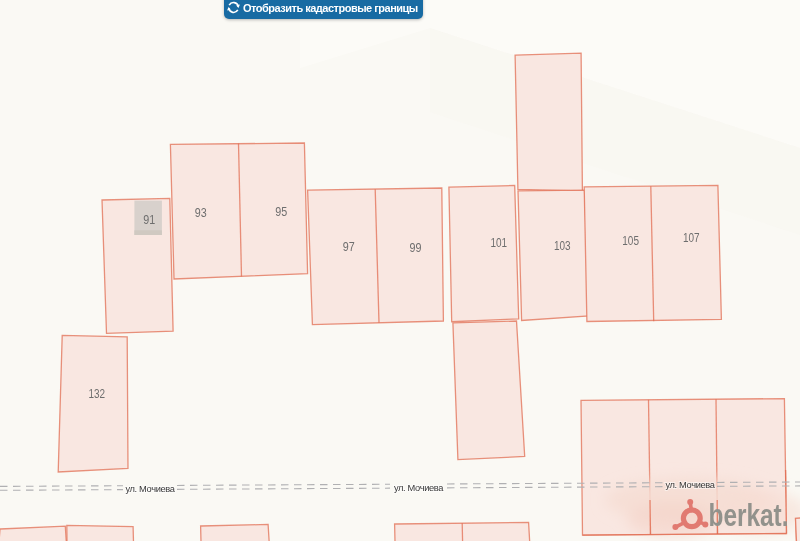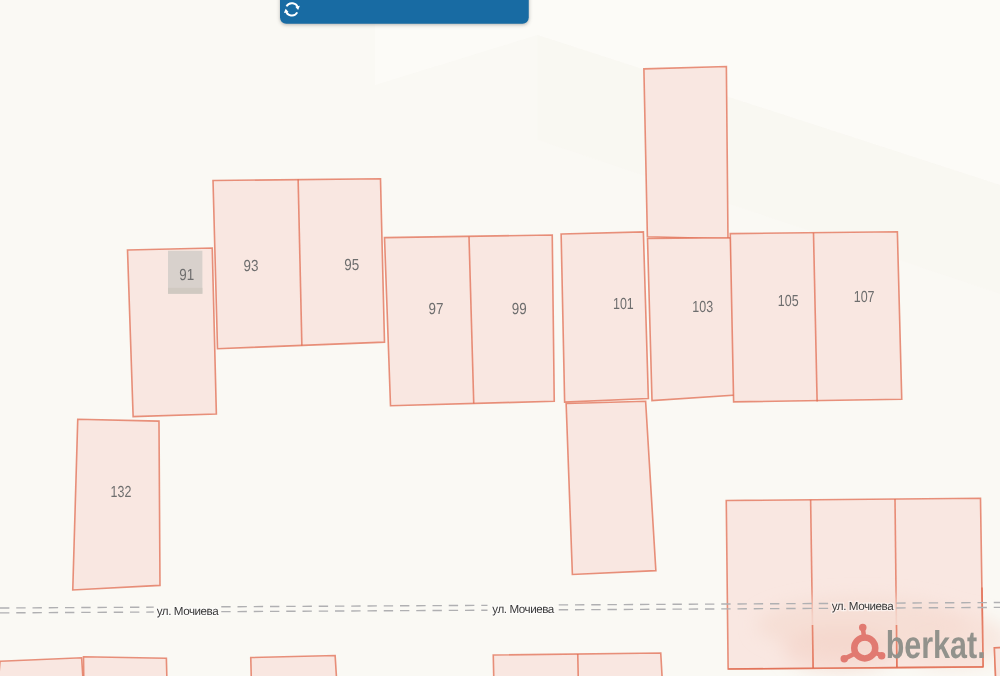--- a/index.html
+++ b/index.html
@@ -151,13 +151,14 @@
 <div id="btn">
 
   <svg width="13" height="13" viewBox="0 0 13 13">
     <g fill="none" stroke="#ffffff" stroke-width="1.6">
       <path d="M 2.2 4.1 A 4.9 4.9 0 0 1 11.3 5.6"></path>
       <path d="M 10.8 8.9 A 4.9 4.9 0 0 1 1.7 7.4"></path>
     </g>
     <path d="M 12.9 3.6 L 11.5 7.0 L 9.2 4.4 Z" fill="#ffffff"></path>
     <path d="M 0.1 9.4 L 1.5 6.0 L 3.8 8.6 Z" fill="#ffffff"></path>
   </svg>
+  <span>Отобразить кадастровые границы</span>
 </div>
 
 </body></html>

